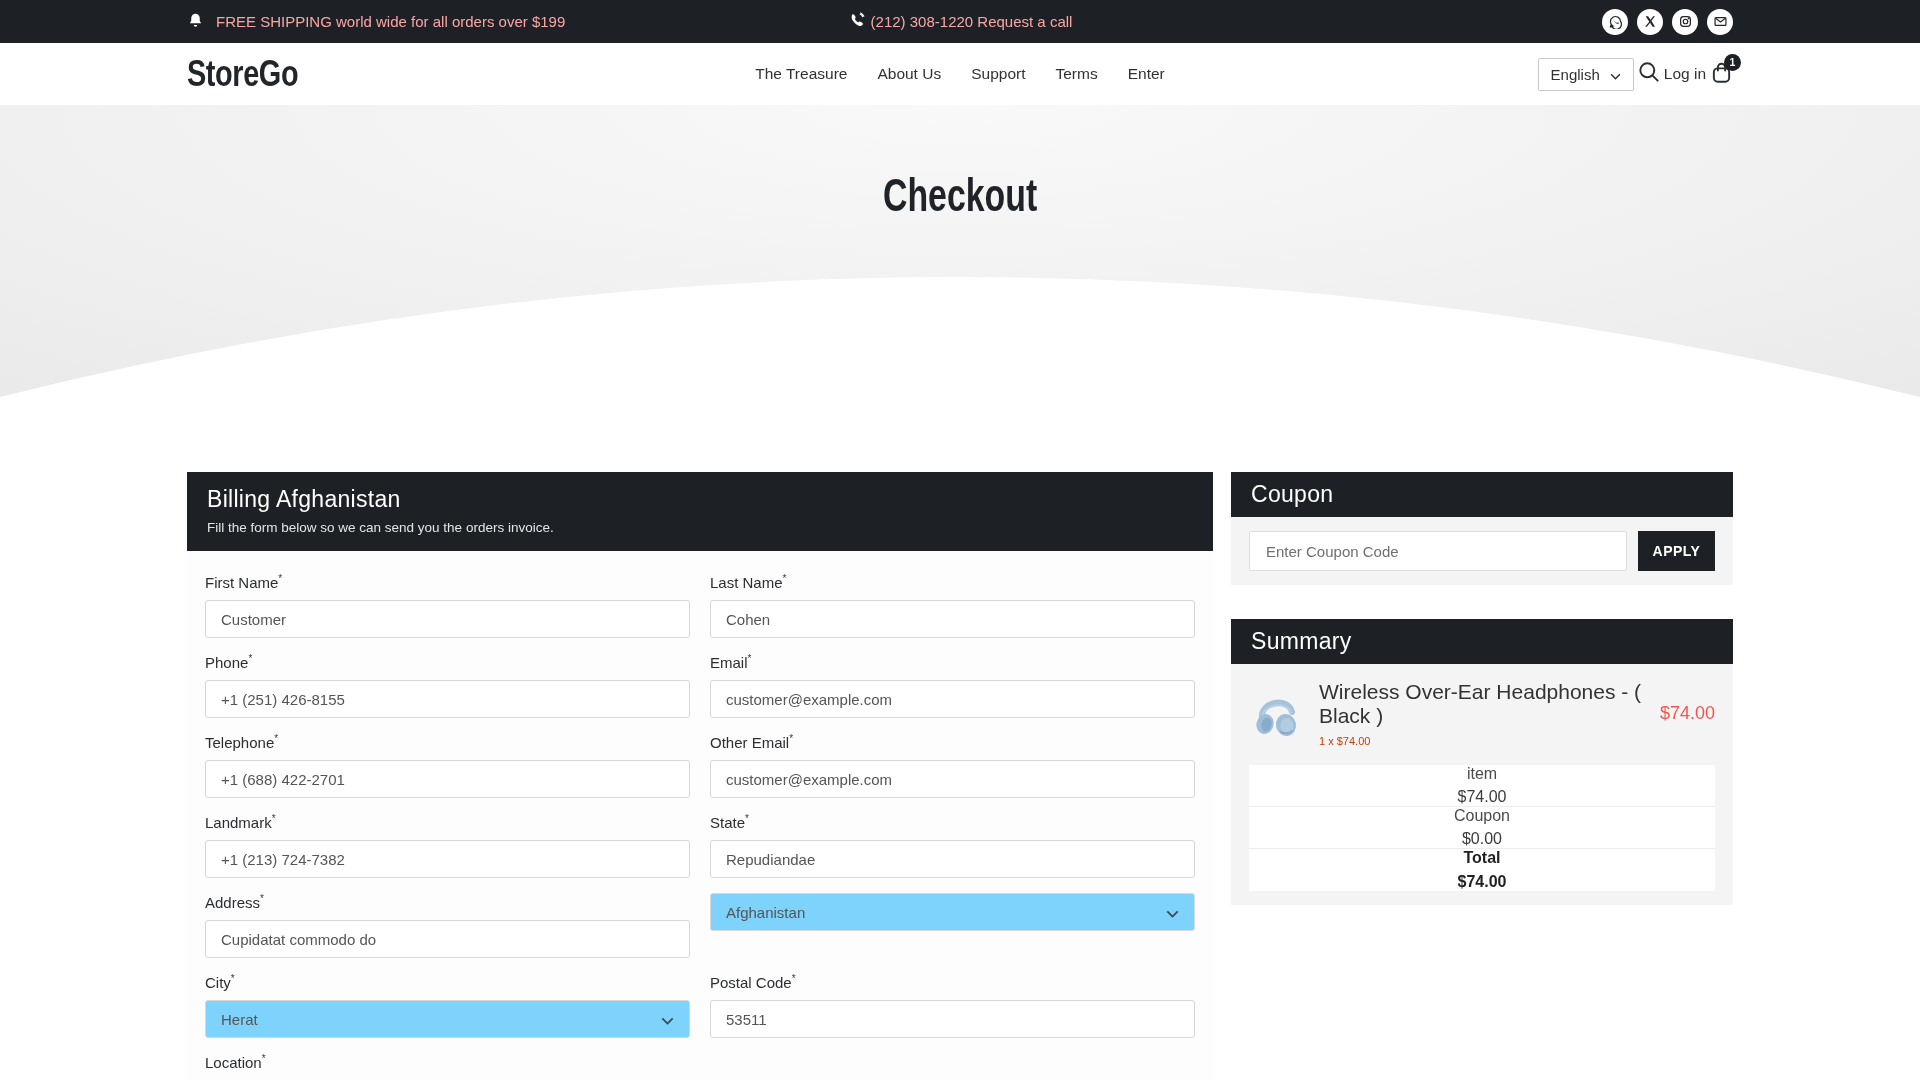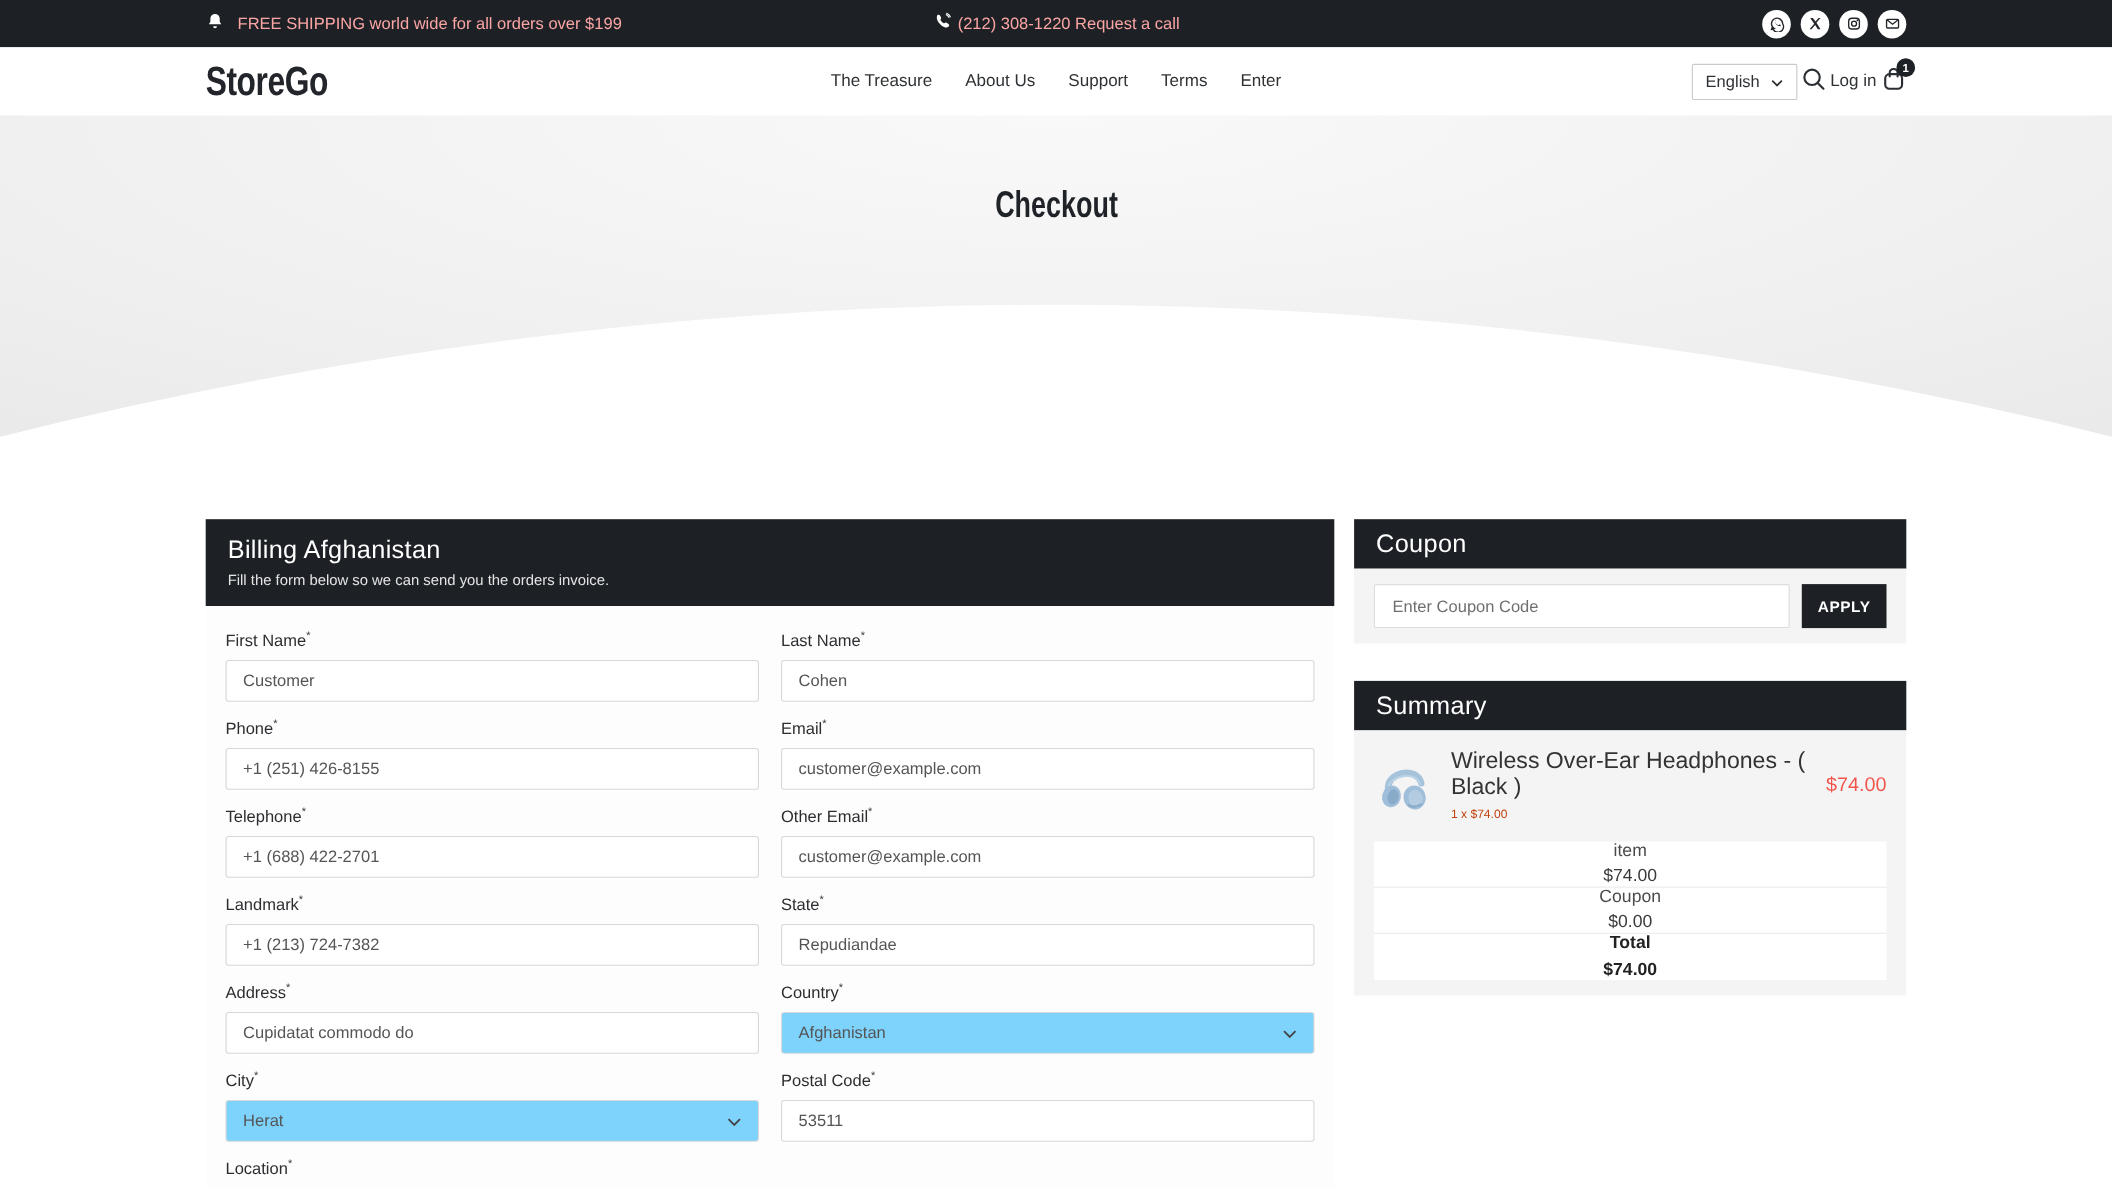--- a/index.html
+++ b/index.html
@@ -32,21 +32,21 @@
   .cart { position:relative; cursor:pointer; }
   .cart-badge { position:absolute; top:-7px; right:-8px; min-width:17px; height:17px;
                 background:#1d2125; color:#fff; border-radius:50%; font-size:10.5px;
                 display:flex; align-items:center; justify-content:center; font-weight:600; }
 
   
   .hero { position:relative; height:367px; overflow:hidden;
           background:radial-gradient(120% 160% at 50% 0%, #f9f9f9 0%, #efefef 45%, #e0e0e0 100%); }
   .hero-dome { position:absolute; left:0; bottom:0; width:100%; height:100%; }
   .hero-title { position:absolute; top:62px; left:0; right:0; text-align:center;
-                font-size:34px; font-weight:700; color:#1f2328; }
+                font-size:47px; font-weight:700; color:#1f2328; }
   .hero-title span { display:inline-block; transform:scaleX(.72); transform-origin:center; }
 
   
   .main { position:absolute; top:472px; left:0; width:1920px; height:608px; background:#fff; }
 
   
   .billing { position:absolute; left:187px; top:0; width:1026px; }
   .card-head { background:#1d2125; color:#fff; padding:14px 20px 16px; }
   .billing-title { font-size:23px; font-weight:500; letter-spacing:.3px; }
   .billing-sub { font-size:13.5px; color:#e4e4e4; margin-top:7px; font-weight:300; }
@@ -231,21 +231,20 @@
         <div class="field">
           <label><span>State</span><sup>*</sup></label>
           <input class="tbox" value="Repudiandae" style="">
         </div>
 
         <div class="field">
           <label><span>Address</span><sup>*</sup></label>
           <input class="tbox" value="Cupidatat commodo do" style="">
         </div>
         <div class="field">
-          <label><span>Country</span><sup>*</sup></label>
           <div class="selbox">
             <span>Afghanistan</span>
             <span><svg width="13" height="8" viewBox="0 0 10 6">
                   <path d="M1 1l4 4 4-4" fill="none" stroke="#444" stroke-width="1.3"></path>
                 </svg></span>
           </div>
         </div>
 
         <div class="field">
           <label><span>City</span><sup>*</sup></label>

